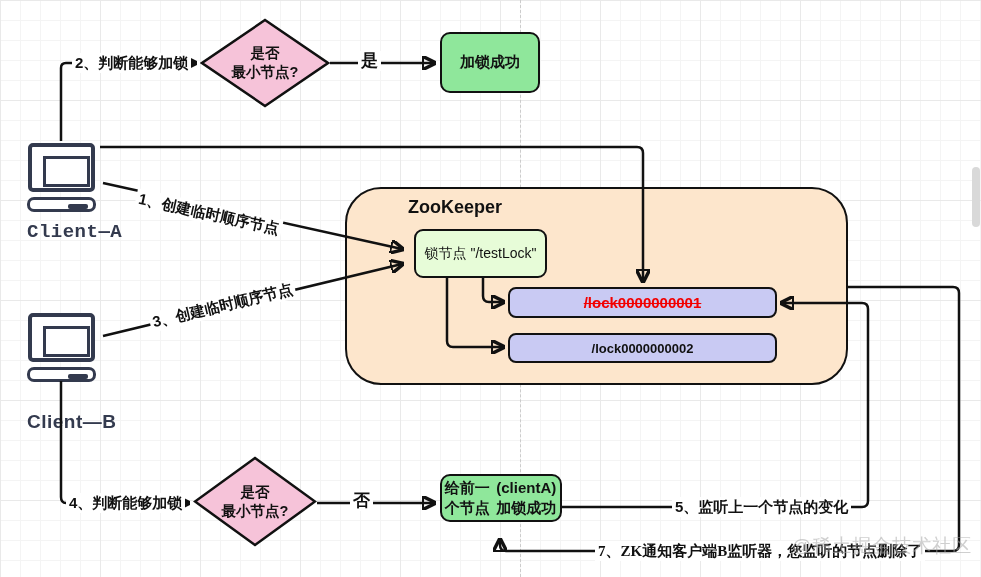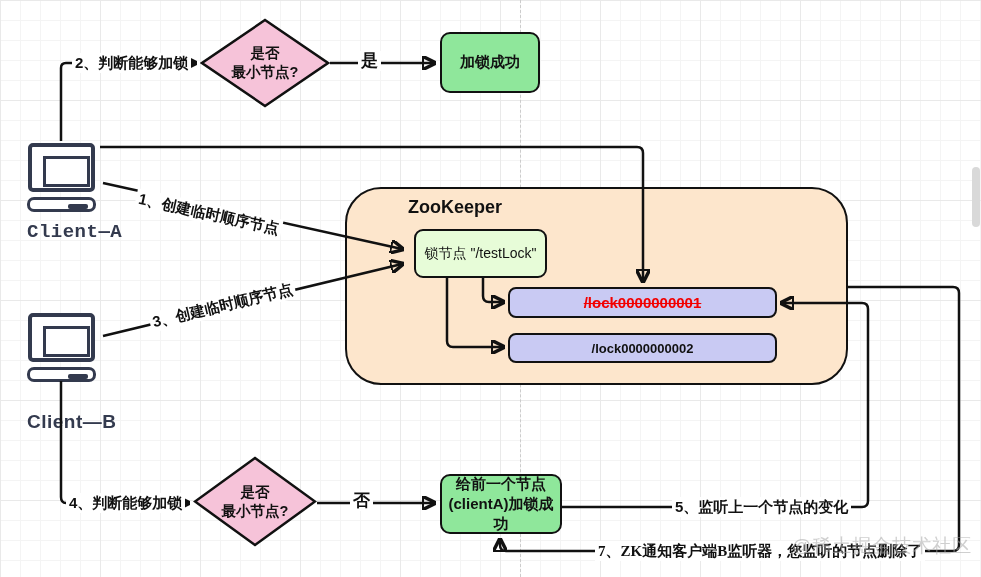--- a/index.html
+++ b/index.html
@@ -26,21 +26,21 @@
         border:2.5px solid #111;z-index:20;color:#111;}
   .lock-node{left:414px;top:229px;width:133px;height:49px;background:var(--palegreen,#e7fcd8);
              border-radius:9px;font-size:14px;border-width:2px;}
   .seq1{left:508px;top:287px;width:269px;height:31px;background:var(--purple,#c9caf3);
         border-radius:8px;font-size:15px;font-weight:bold;border-width:2px;}
   .seq1 .inner{color:var(--red,#f20000);text-decoration:line-through;text-decoration-color:var(--red,#f20000);}
   .seq2{left:508px;top:333px;width:269px;height:30px;background:var(--purple,#c9caf3);
         border-radius:8px;font-size:13px;font-weight:bold;border-width:2px;}
   .gbox{background:var(--green,#8fe79b);border-radius:10px;font-size:15px;font-weight:bold;line-height:1.35;}
   .gbox1{left:440px;top:32px;width:100px;height:61px;}
-  .gbox2{left:440px;top:474px;width:122px;height:60px;flex-direction:column;}
+  .gbox2{left:440px;top:474px;width:122px;height:48px;flex-direction:row;}
   
   .diamond{z-index:20;}
   .diamond svg{position:absolute;left:0;top:0;width:100%;height:100%;}
   .diamond polygon{fill:var(--pink,#f6c3d9);stroke:#111;stroke-width:2.5;}
   .dtext{position:absolute;left:0;top:0;width:100%;height:100%;display:flex;flex-direction:column;
          align-items:center;justify-content:center;font-size:14.5px;font-weight:600;color:#111;line-height:1.3;}
   .d1{left:200px;top:18px;width:130px;height:90px;}
   .d2{left:193px;top:456px;width:124px;height:91px;}
   
   .computer{width:70px;height:70px;z-index:20;}

